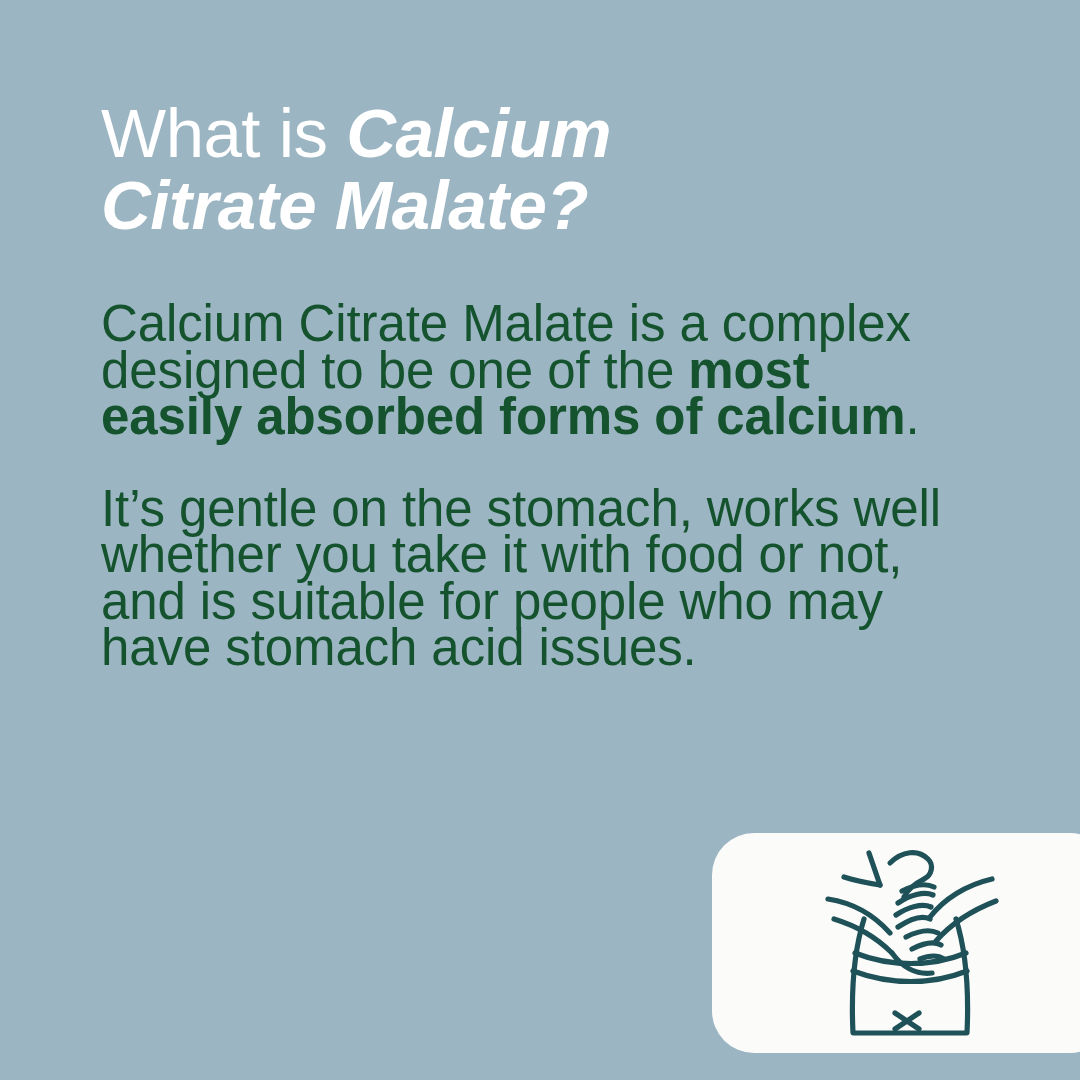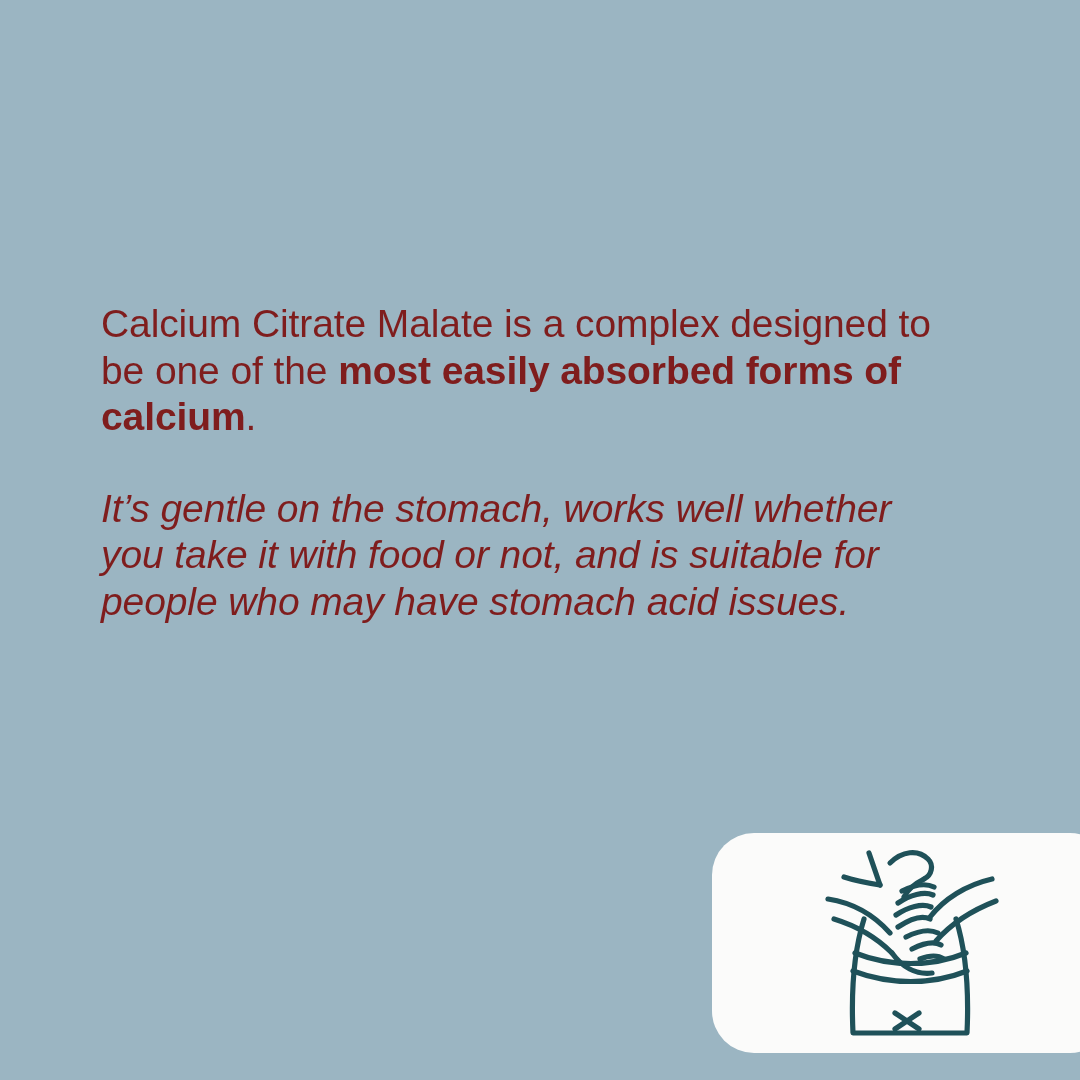--- a/index.html
+++ b/index.html
@@ -45,30 +45,29 @@
   }
 
   
   #body-block {
     position: absolute;
     left: 101px;
     top: 301px;
     width: 860px;
   }
   .para {
-    font-size: 39px;
+    font-size: 51px;
     line-height: 46.5px;
-    color: #7f1d1d;
+    color: #14532d;
     font-weight: 400;
     margin: 0 0 45px 0;
     letter-spacing: -0.1px;
   }
   .para:last-child {
     margin-bottom: 12px;
-    font-style: italic;
   }
   .para b {
     font-weight: 700;
   }
 
   
   #illustration-card {
     position: absolute;
     left: 712px;
     top: 833px;
@@ -92,20 +91,24 @@
     stroke-width: 5.2;
     stroke-linecap: round;
     stroke-linejoin: round;
   }
 </style>
 </head>
 <body>
 
 <div id="slide">
 
+  <div id="title-block">
+    <div class="title-line"><span class="t-regular">What is </span><span class="t-boldital">Calcium</span></div>
+    <div class="title-line"><span class="t-boldital">Citrate Malate?</span></div>
+  </div>
 
   <div id="body-block">
 
     <p class="para"><span>Calcium Citrate Malate is a complex designed to be one of the </span><b>most easily absorbed forms of calcium</b><span>.</span></p>
 
 
     <p class="para">It’s gentle on the stomach, works well whether you take it with food or not, and is suitable for people who may have stomach acid issues.</p>
   </div>
 
   <div id="illustration-card">

